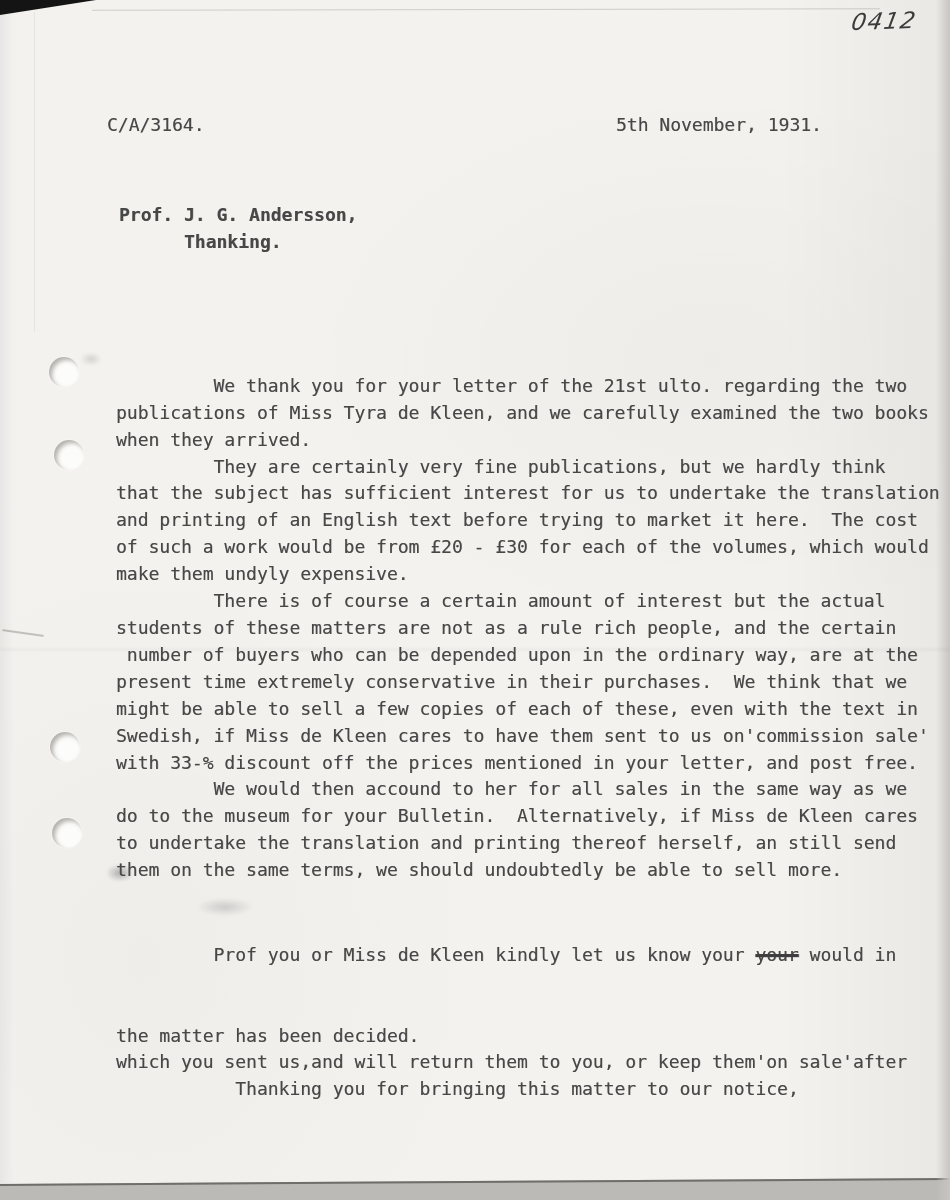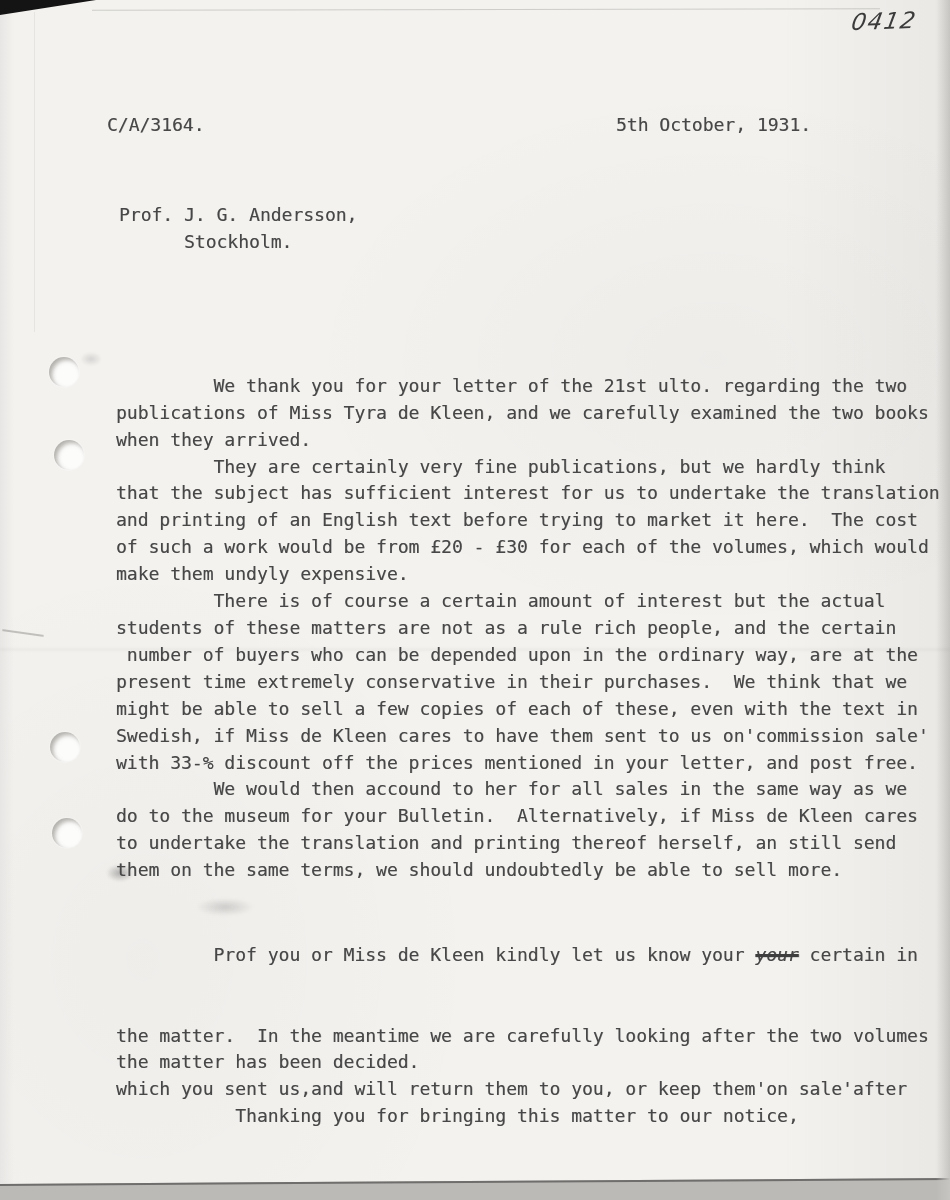--- a/index.html
+++ b/index.html
@@ -12,24 +12,24 @@
       #f3f2ef;
     font-family:"DejaVu Sans Mono", monospace;
     color:#474747;
   }
   
   .tw{white-space:pre;font-size:18px;line-height:26.9px;text-shadow:0.4px 0.4px 0.6px rgba(70,70,70,0.45);padding-left:12px;}
   .line{white-space:pre;}
   .refline{position:absolute;top:112px;left:0;width:100%;height:27px;}
   .ref{position:absolute;left:107px;top:0;}
   .date{position:absolute;left:616px;top:0;}
-  .address{position:absolute;left:107px;top:202px;}
+  .address{position:absolute;left:107px;top:202px;font-weight:bold;}
   .lettertext{position:absolute;left:104px;top:319px;}
   .gapline{margin-top:4px;}
-  .struck{text-decoration:line-through;text-decoration-thickness:2.5px;text-decoration-color:#3e3e3e;font-style:italic;}
+  .struck{text-decoration:line-through;text-decoration-thickness:2.5px;text-decoration-color:#3e3e3e;}
   
   .folio{
     position:absolute;left:852px;top:8px;
     font-family:"DejaVu Sans", sans-serif;font-style:italic;font-size:23px;color:#3b3b3b;
     transform:skewX(-12deg) rotate(-2deg);letter-spacing:1.5px;
   }
   
   .corner-wedge{position:absolute;left:0;top:0;width:0;height:0;
     border-top:15px solid #141414;border-right:96px solid transparent;}
   .edge-top-line{position:absolute;left:92px;right:70px;top:9px;height:1px;
@@ -77,24 +77,24 @@
   <div class="crease"></div>
   <div class="crease-wide"></div>
   <div class="smudge1"></div>
   <div class="smudge2"></div>
   <div class="smudge3"></div>
 
   <div class="folio">0412</div>
 
   <div class="refline tw">
     <span class="ref line">C/A/3164.</span>
-    <span class="date line">5th October, 1931.</span>
+    <span class="date line">5th November, 1931.</span>
   </div>
 
-  <div class="address tw"><div class="line">Prof. J. G. Andersson,</div><div class="line">      Stockholm.</div></div>
+  <div class="address tw"><div class="line">Prof. J. G. Andersson,</div><div class="line">      Thanking.</div></div>
 
   <div class="lettertext tw">
     <div><div class="line">         We thank you for your letter of the 21st ulto. regarding the two</div><div class="line">publications of Miss Tyra de Kleen, and we carefully examined the two books</div><div class="line">when they arrived.</div><div class="line">         They are certainly very fine publications, but we hardly think</div><div class="line">that the subject has sufficient interest for us to undertake the translation</div><div class="line">and printing of an English text before trying to market it here.  The cost</div><div class="line">of such a work would be from £20 - £30 for each of the volumes, which would</div><div class="line">make them undyly expensive.</div><div class="line">         There is of course a certain amount of interest but the actual</div><div class="line">students of these matters are not as a rule rich people, and the certain</div><div class="line"> number of buyers who can be depended upon in the ordinary way, are at the</div><div class="line">present time extremely conservative in their purchases.  We think that we</div><div class="line">might be able to sell a few copies of each of these, even with the text in</div><div class="line">Swedish, if Miss de Kleen cares to have them sent to us on'commission sale'</div><div class="line">with 33-% discount off the prices mentioned in your letter, and post free.</div><div class="line">         We would then accound to her for all sales in the same way as we</div><div class="line">do to the museum for your Bulletin.  Alternatively, if Miss de Kleen cares</div><div class="line">to undertake the translation and printing thereof herself, an still send</div><div class="line">them on the same terms, we should undoubtedly be able to sell more.</div></div>
-    <div class="line gapline"><span>         Prof you or Miss de Kleen kindly let us know your </span><span class="struck">your</span><span> certain in</span></div>
-    <div><div class="line">the matter.  In the meantime we are carefully looking after the two volumes</div><div class="line">the matter has been decided.</div><div class="line">which you sent us,and will return them to you, or keep them'on sale'after</div><div class="line">           Thanking you for bringing this matter to our notice,</div></div>
+    <div class="line gapline"><span>         Prof you or Miss de Kleen kindly let us know your </span><span class="struck">your</span><span> would in</span></div>
+    <div><div class="line">the matter has been decided.</div><div class="line">which you sent us,and will return them to you, or keep them'on sale'after</div><div class="line">           Thanking you for bringing this matter to our notice,</div></div>
   </div>
 
 </div>
 
 </body></html>

